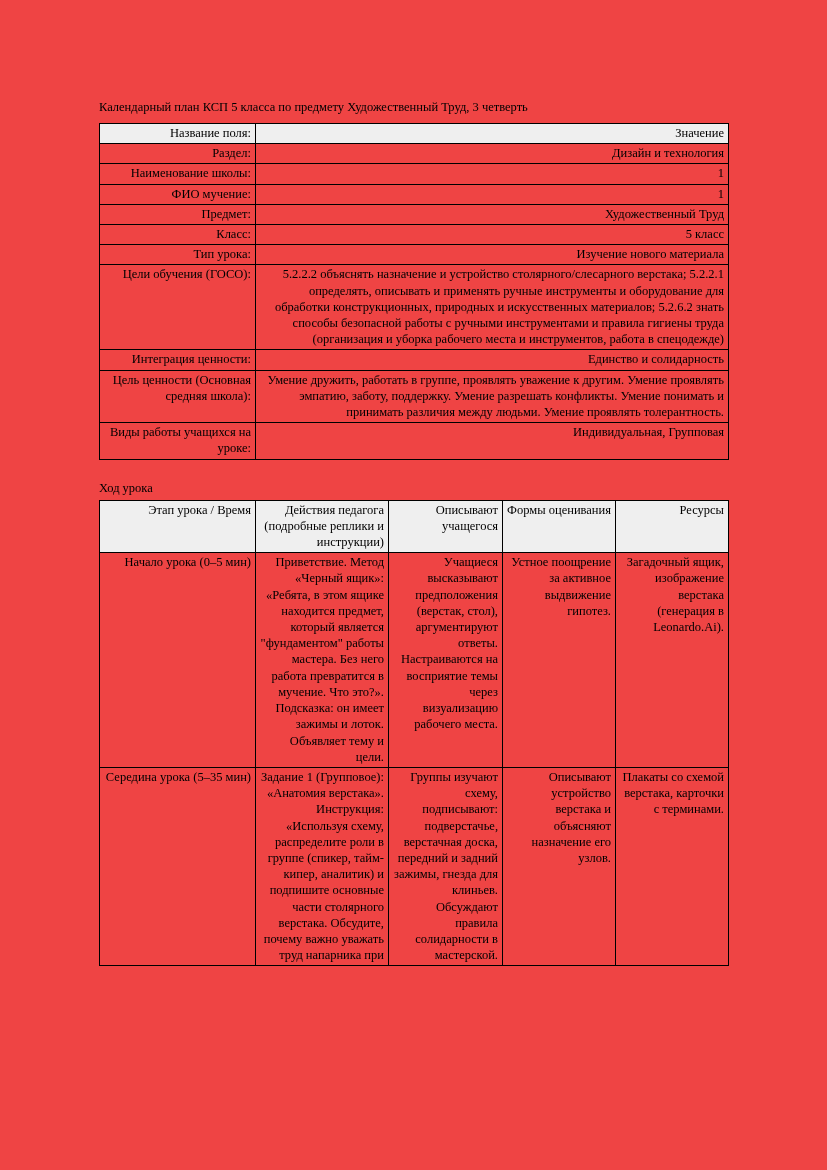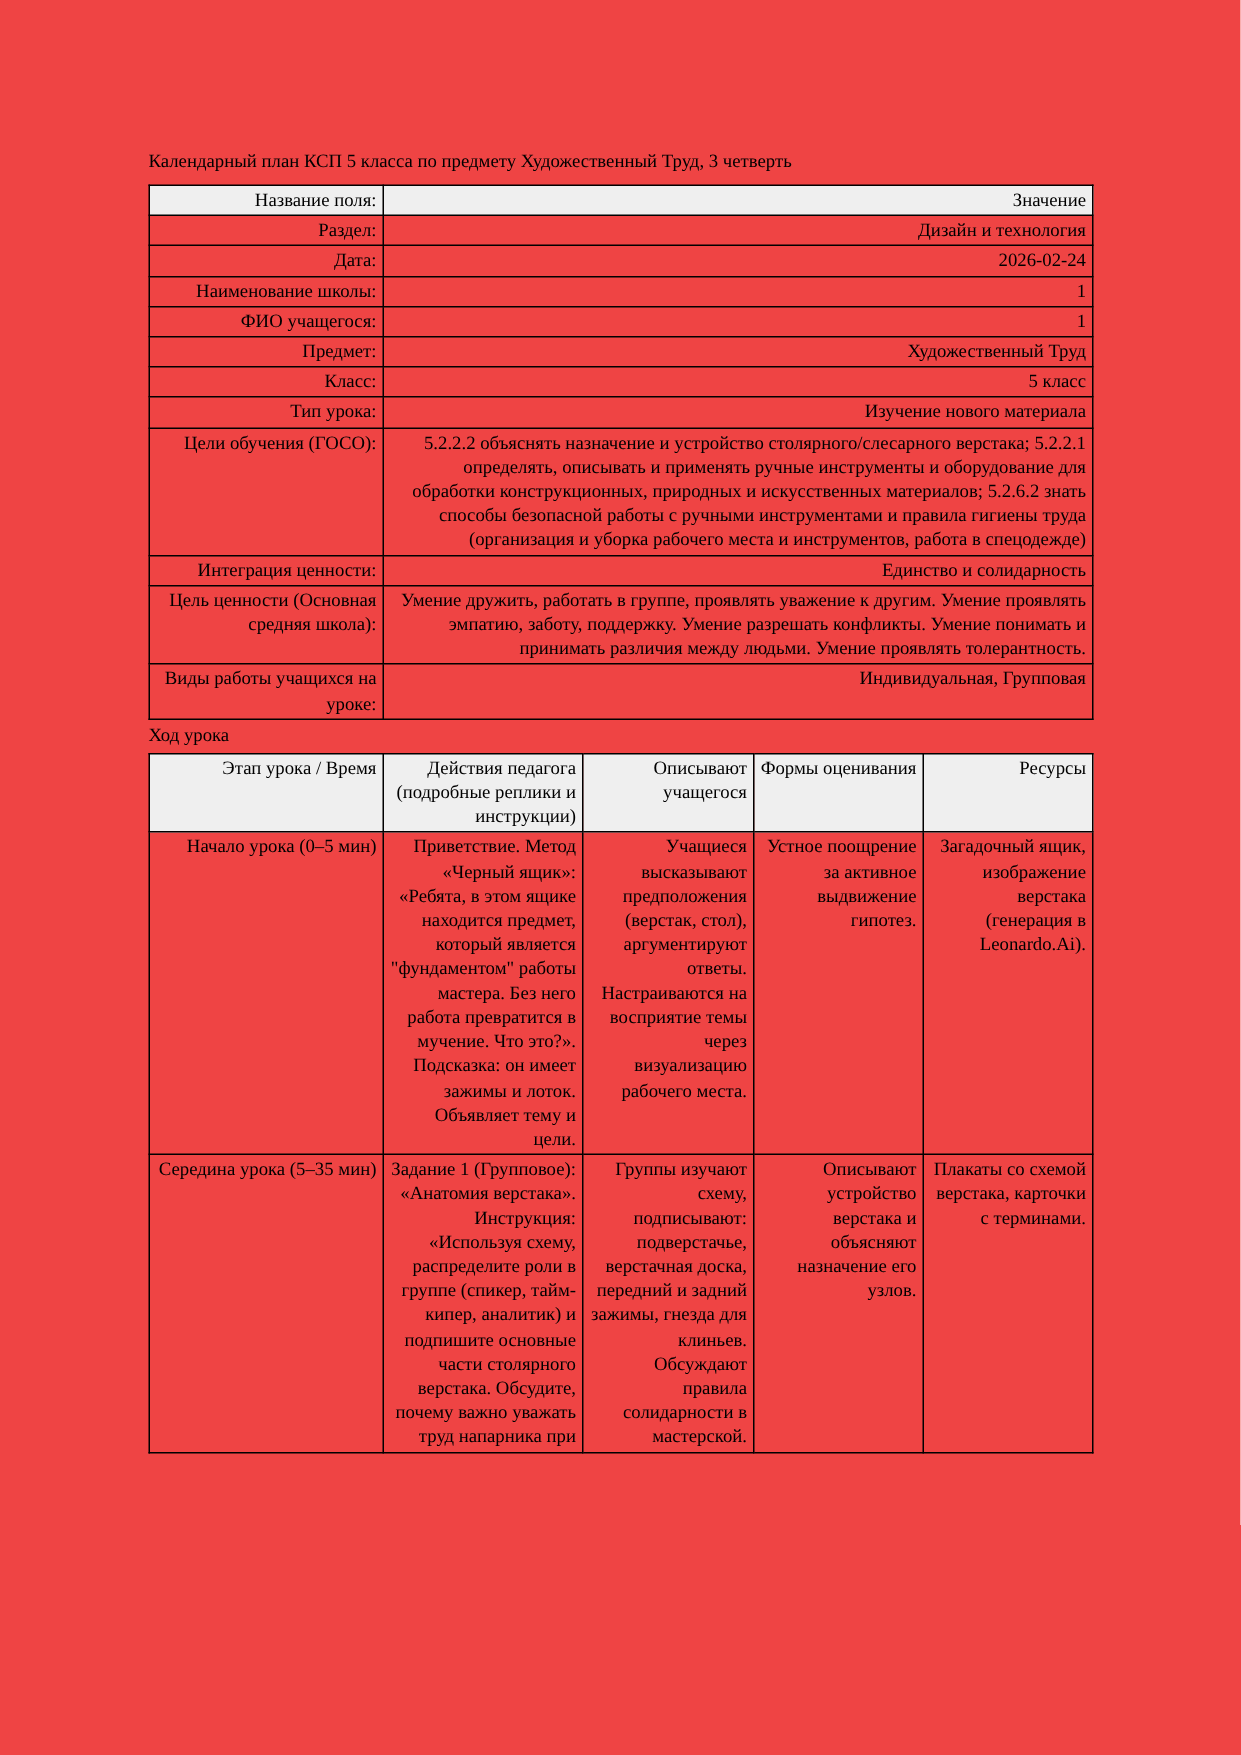--- a/index.html
+++ b/index.html
@@ -65,21 +65,21 @@
   
   .t2 col.k1 { width: 156px; }
   .t2 col.k2 { width: 133px; }
   .t2 col.k3 { width: 114px; }
   .t2 col.k4 { width: 113px; }
   .t2 col.k5 { width: 113px; }
 
   .section-label {
     font-size: 12.5px;
     line-height: 16px;
-    margin: 2px 0 4px 0;
+    margin: 20px 0 4px 0;
   }
 </style>
 </head>
 <body>
 
 <div class="page">
   <div class="content">
 
     <p class="doc-title">Календарный план КСП 5 класса по предмету Художественный Труд, 3 четверть</p>
 
@@ -91,29 +91,25 @@
       <tbody>
         <tr class="hdr">
           <td>Название поля:</td>
           <td>Значение</td>
         </tr>
         <tr>
           <td>Раздел:</td>
           <td>Дизайн и технология</td>
         </tr>
         <tr>
-          <td>Дата:</td>
-          <td>2026-02-24</td>
-        </tr>
-        <tr>
           <td>Наименование школы:</td>
           <td>1</td>
         </tr>
         <tr>
-          <td>ФИО учащегося:</td>
+          <td>ФИО мучение:</td>
           <td>1</td>
         </tr>
         <tr>
           <td>Предмет:</td>
           <td>Художественный Труд</td>
         </tr>
         <tr>
           <td>Класс:</td>
           <td>5 класс</td>
         </tr>

